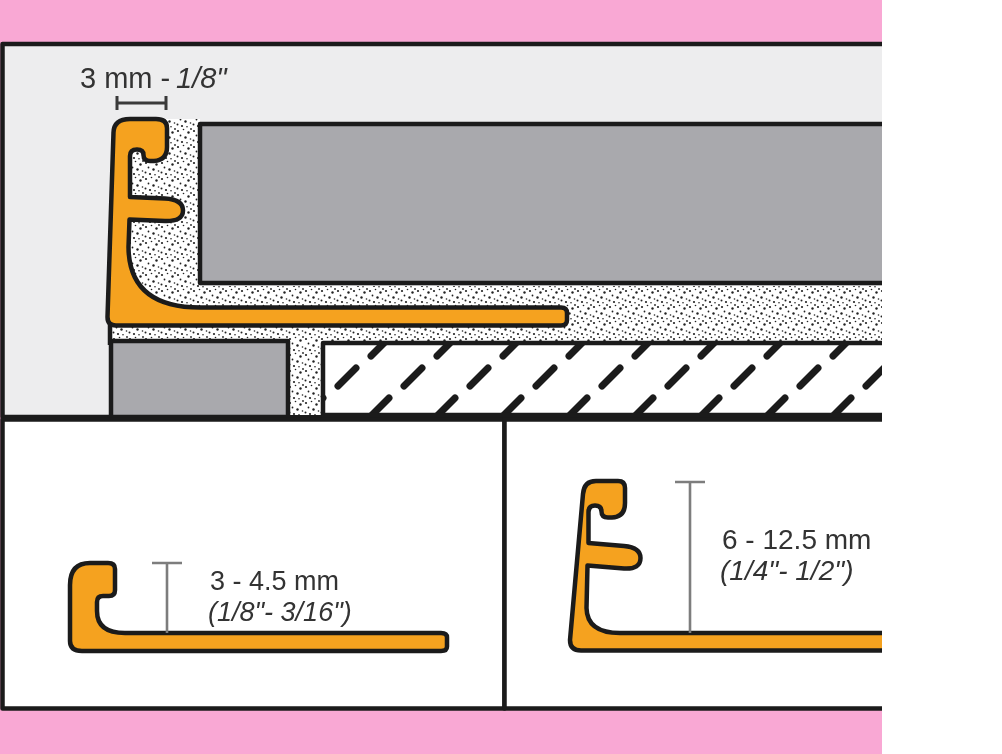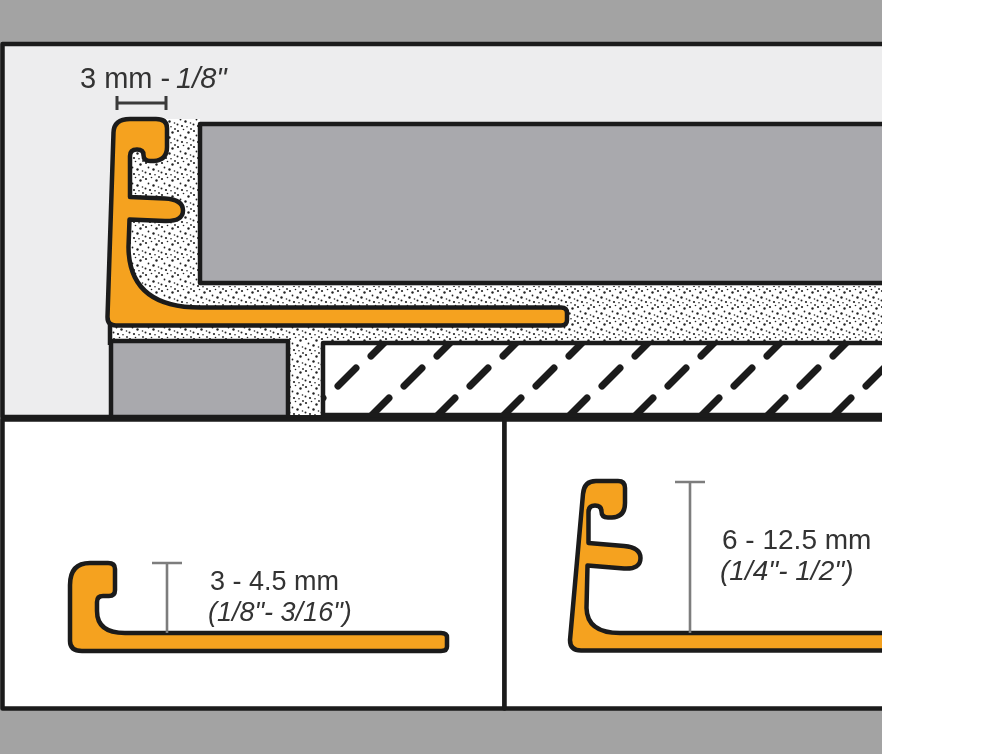--- a/index.html
+++ b/index.html
@@ -1,19 +1,19 @@
 <!DOCTYPE html>
 <html><head>
 <meta charset="utf-8">
 <style>
   html,body{margin:0;padding:0;background:#ffffff;}
   .stage{
     position:relative;
     width:882px;height:754px;
-    background:#a3a3a3;
+    background:#f9a8d4;
     font-family:"Liberation Sans", sans-serif;
     overflow:hidden;
   }
   svg{display:block;}
   text{font-family:"Liberation Sans", sans-serif;}
   .lbl{fill:#333333;}
   .lbl-it{fill:#333333;font-style:italic;}
   .dim-dark{stroke:#3a3a3a;stroke-width:3;fill:none;}
   .dim-gray{stroke:#7d7d7d;stroke-width:2.6;fill:none;}
   .outline{stroke:#1b1b1b;stroke-width:4.5;stroke-linejoin:round;}

